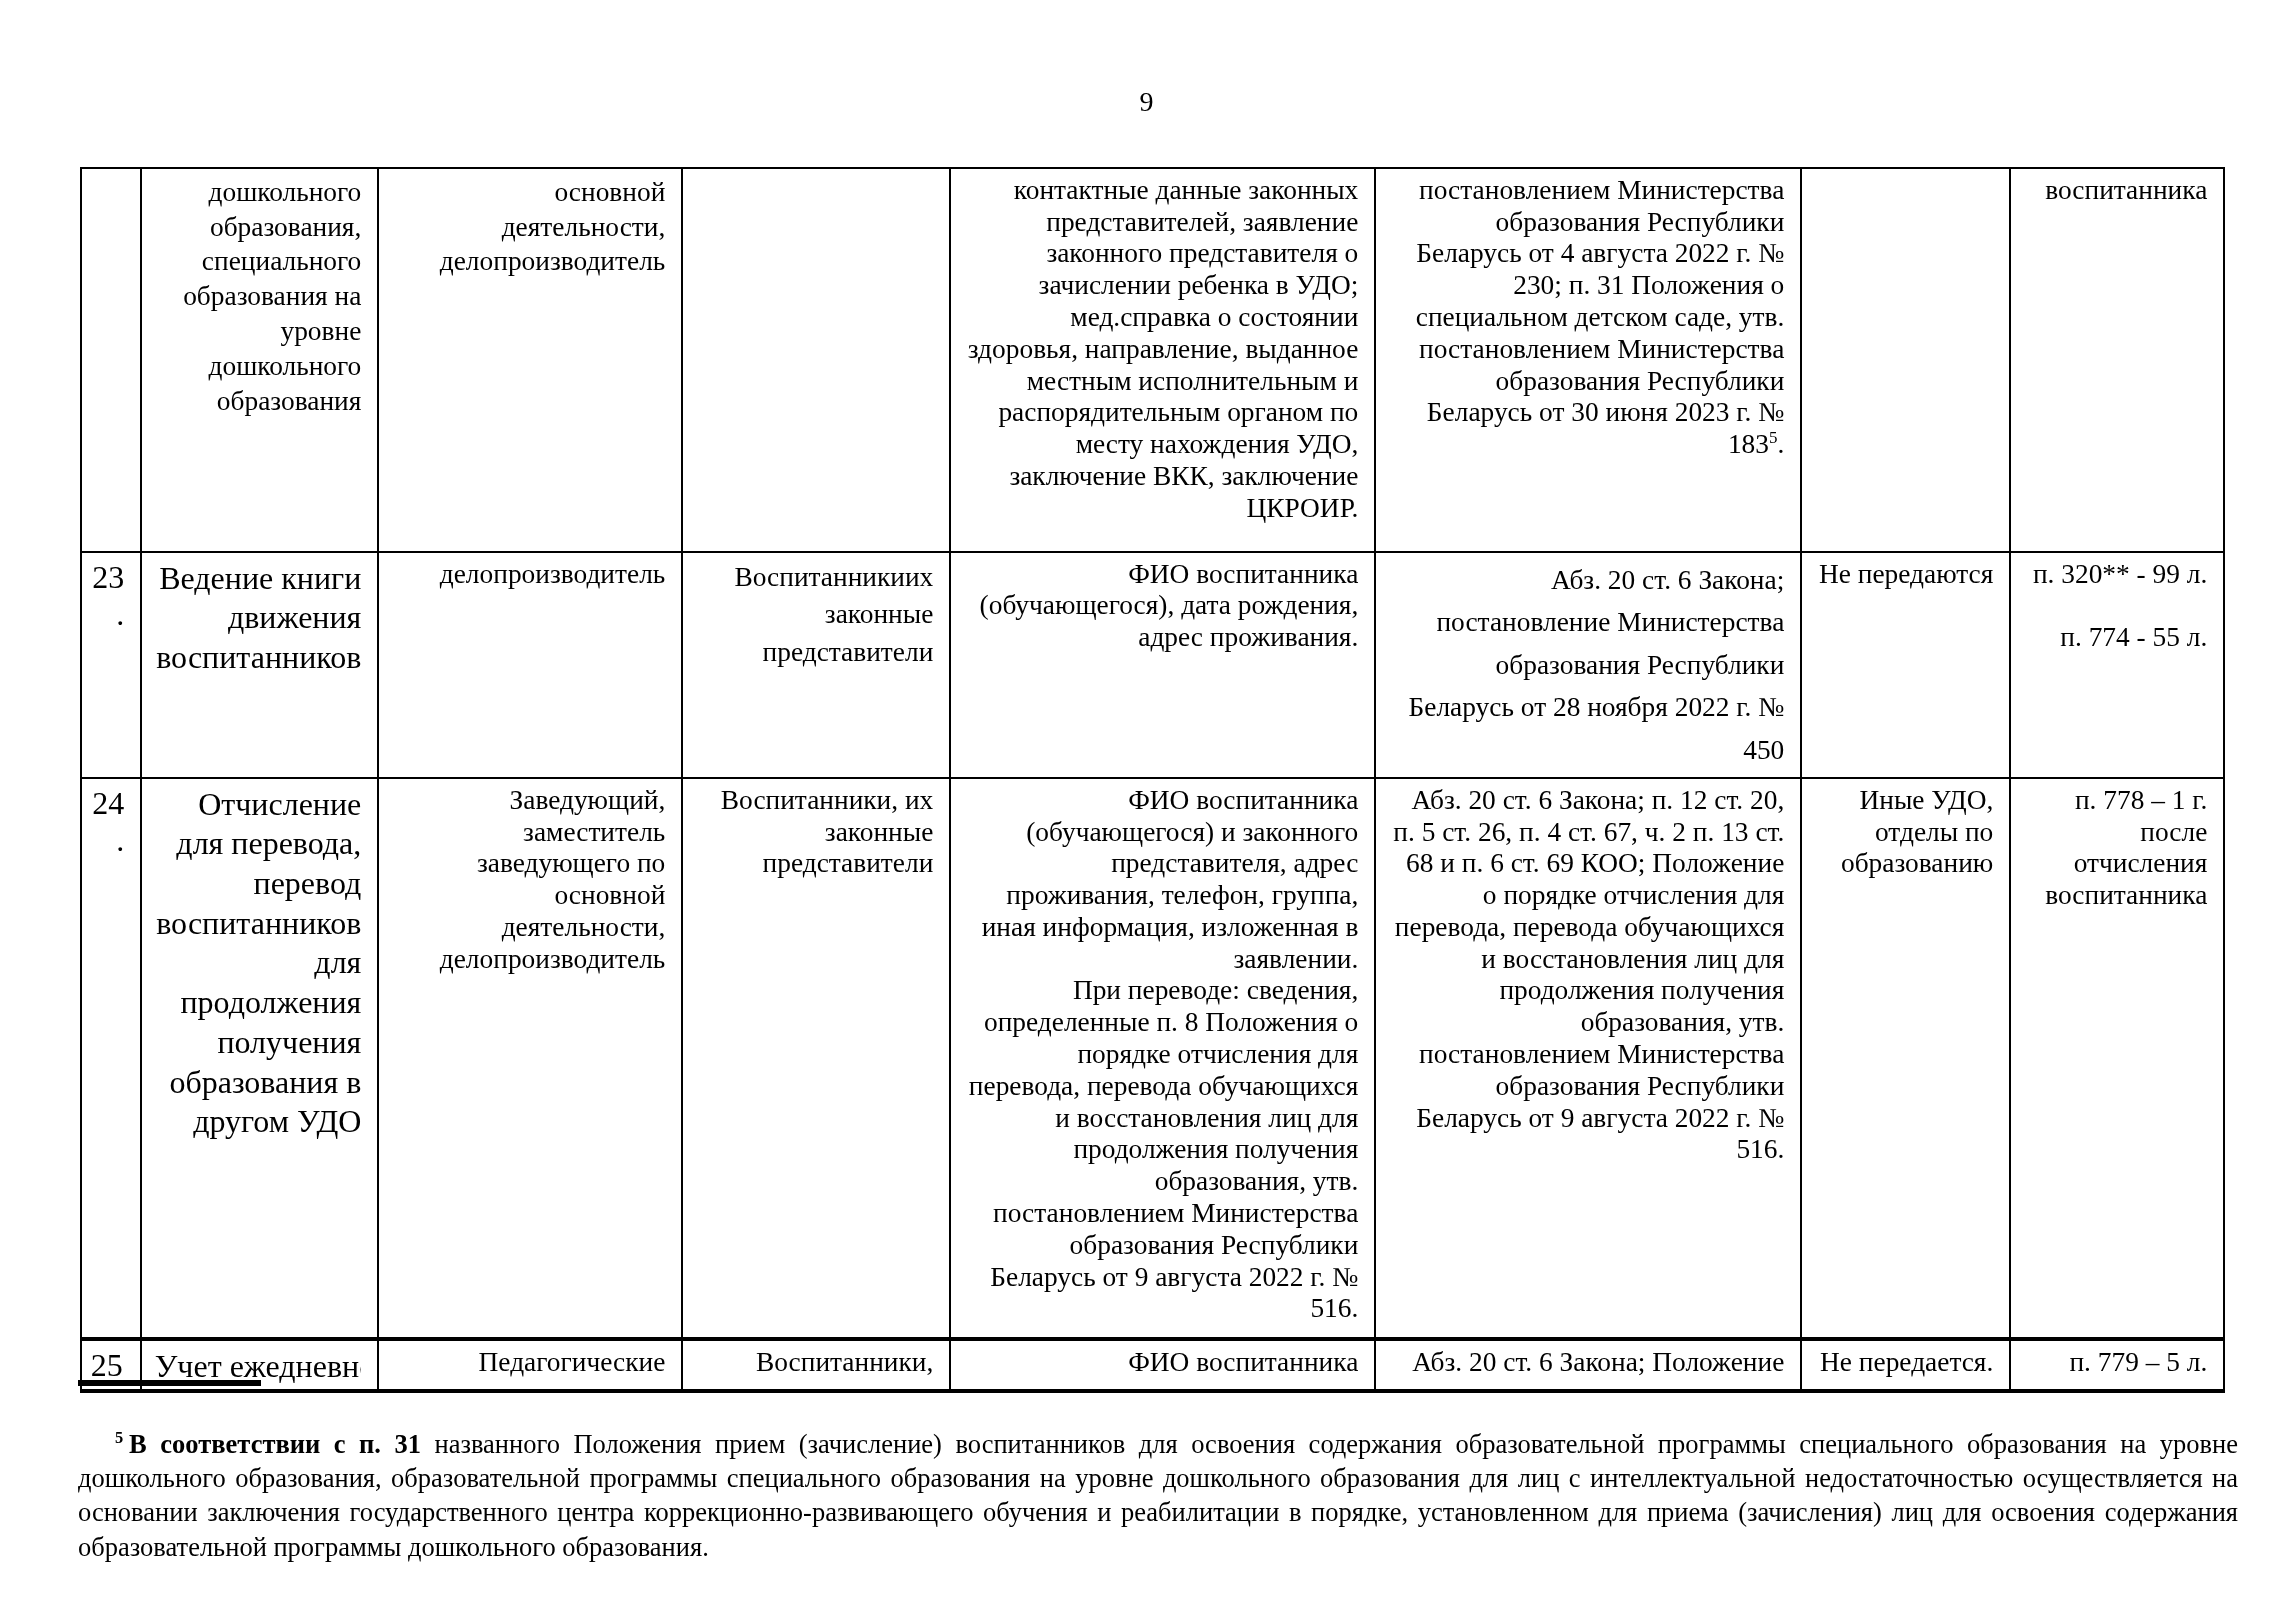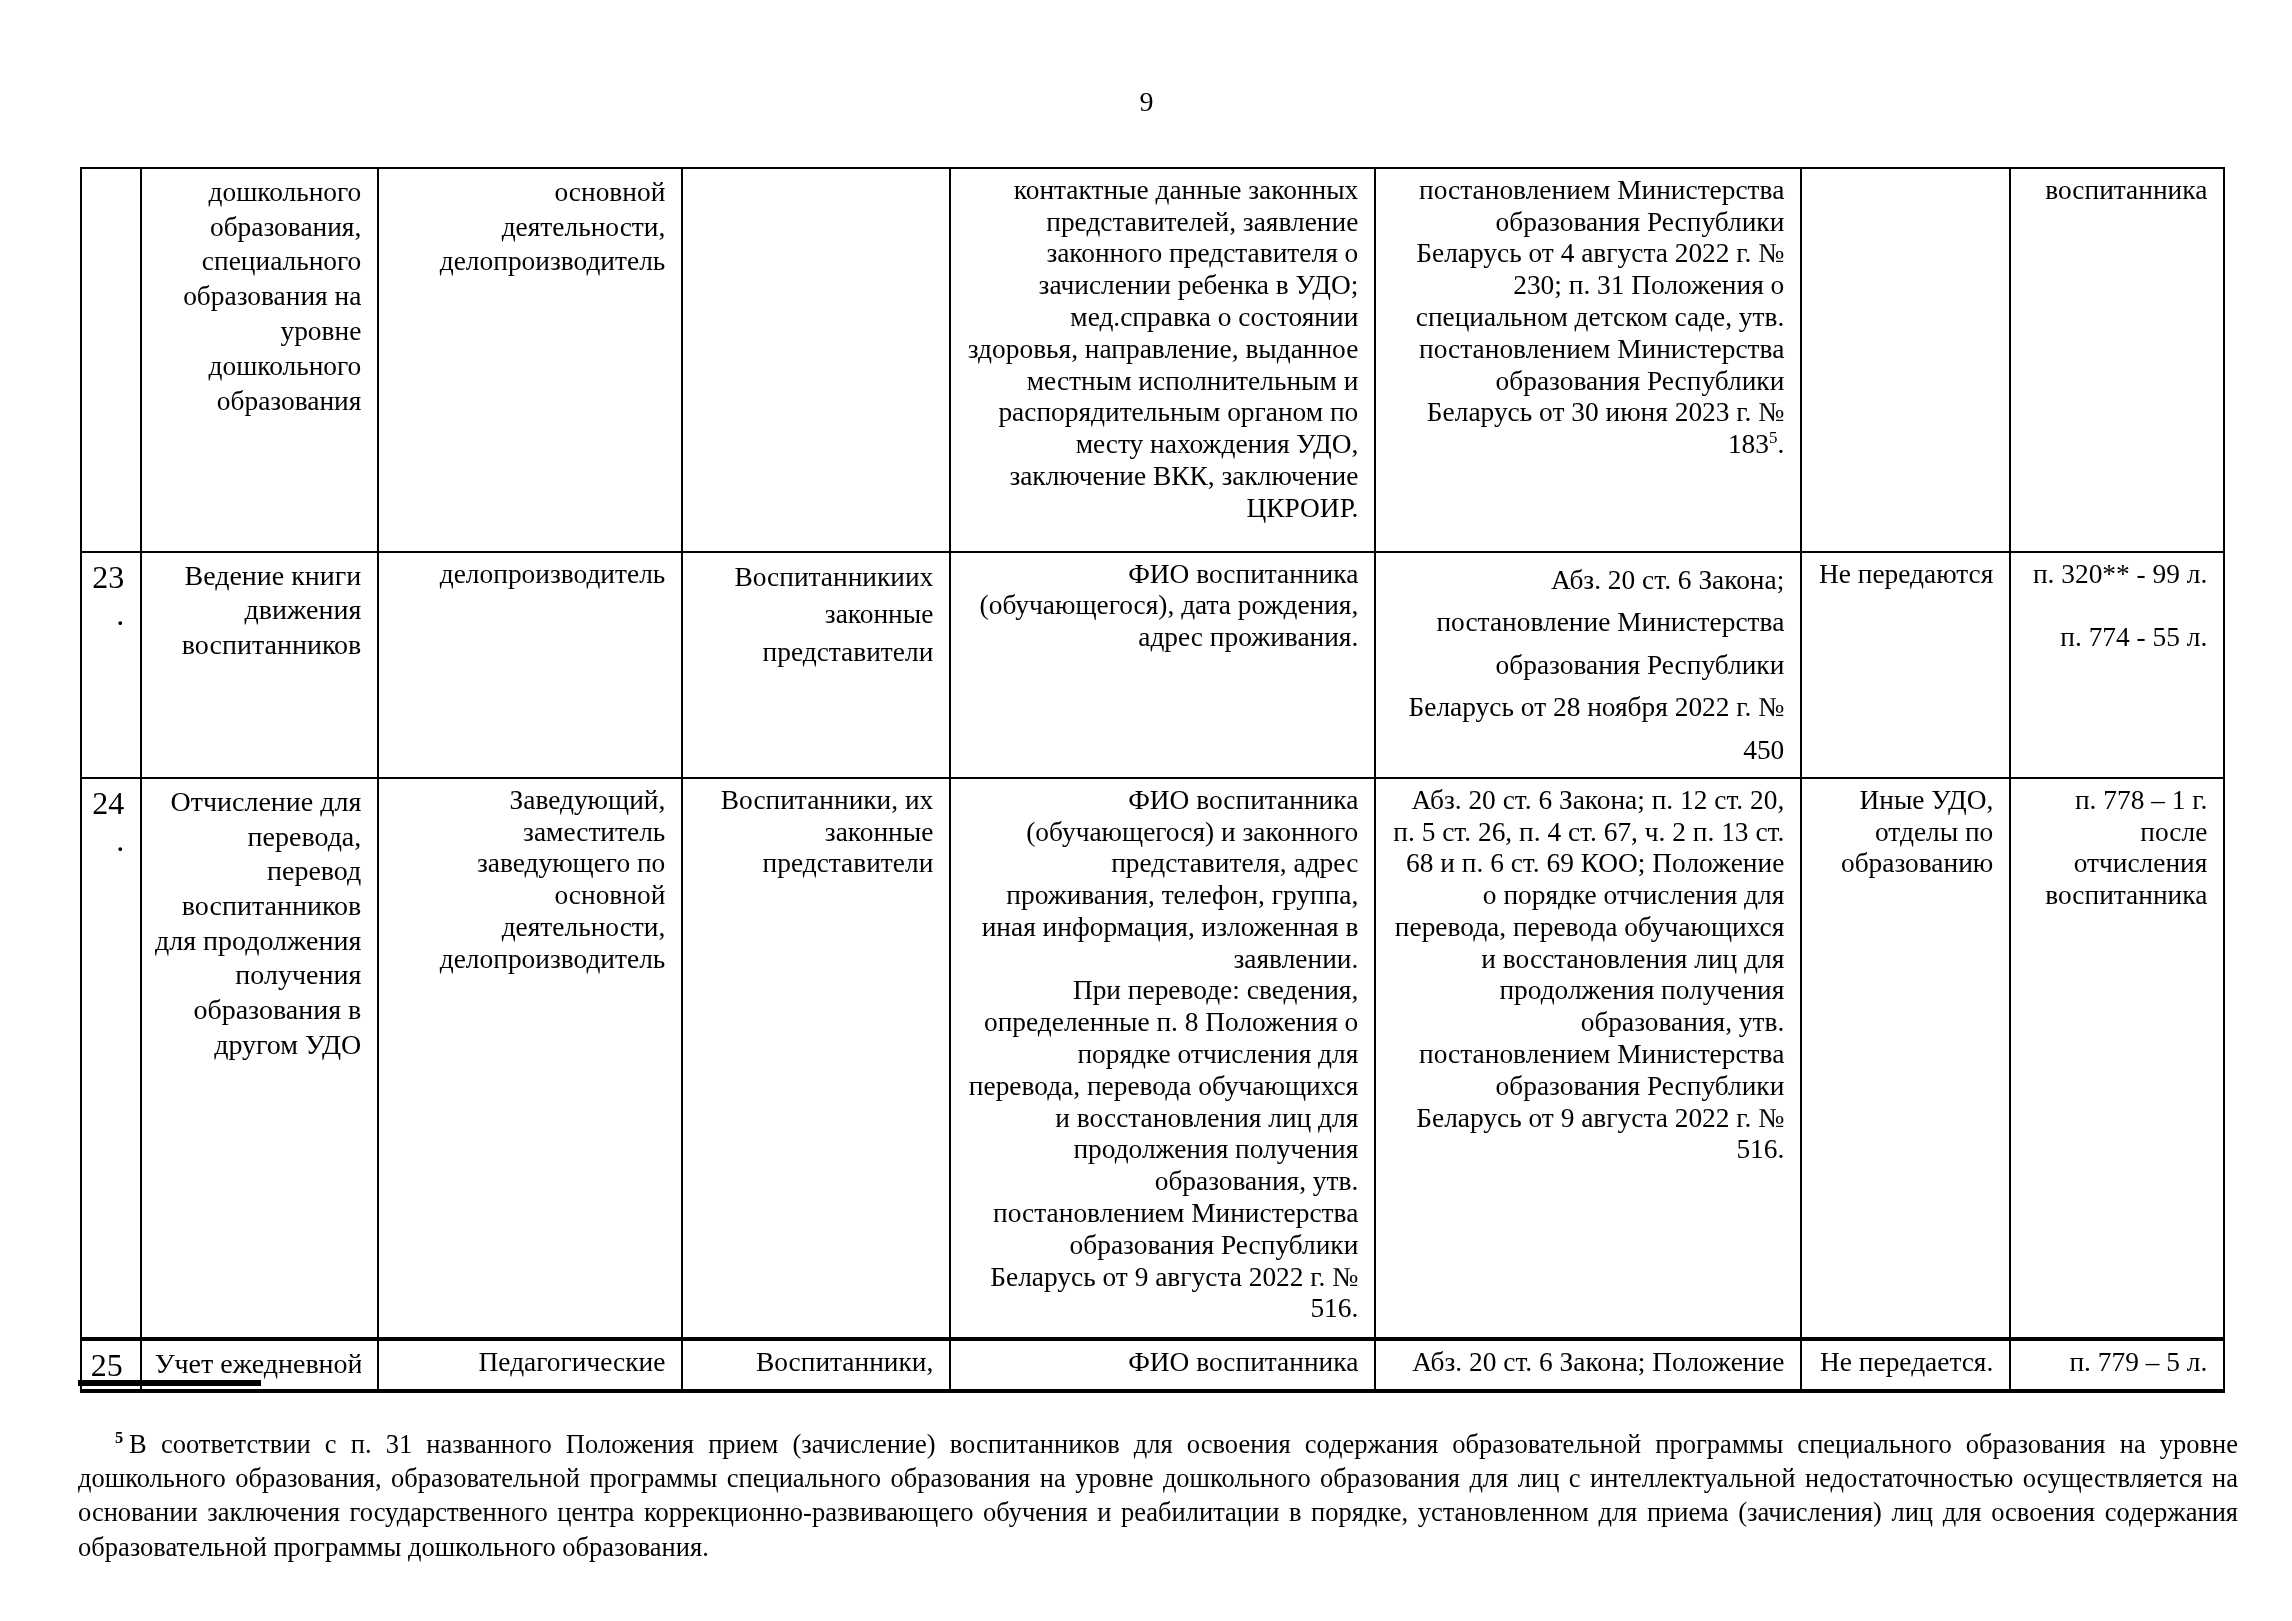--- a/index.html
+++ b/index.html
@@ -33,42 +33,42 @@
     font-size: 27.4px;
     line-height: 1.16;
     word-wrap: break-word;
   }
   tr.r1  td { height: 370px; }
   tr.r23 td { height: 207px; }
   tr.r24 td { height: 546px; }
   tr.r25 td { height: 33px; border-top-width: 4.9px; border-bottom-width: 4.9px; }
   tr.r25 .cell { height: 37px; overflow: hidden; white-space: nowrap; }
   .num { font-size: 32px; padding-left: 8.8px; }
-  .big { font-size: 28px; line-height: 1.24; }
+  .big { font-size: 32px; line-height: 1.24; }
   .lh-127 { line-height: 1.27; }
   .lh-138 { line-height: 1.38; }
   .lh-155 { line-height: 1.55; }
   .gap2 { margin-top: 32px; font-family: Liberation Serif, serif; }
   sup { font-size: 0.62em; vertical-align: super; line-height: 0; }
   .footnote-separator {
     position: absolute;
     top: 1380px; left: 78px;
     width: 183px; height: 5.9px;
     background: #000;
   }
   .footnote {
     position: absolute;
     top: 1400px; left: 78px;
     width: 2160px;
     font-size: 26.5px;
     line-height: 1.30;
     text-align: justify;
     text-indent: 37px;
   }
-  .footnote b { font-weight: normal; }
+  .footnote b { font-weight: bold; }
   .footnote sup { font-weight: bold; margin-right: 5.9px; }
 </style>
 </head>
 <body>
 
 <div class="page">
 
   <div class="page-number">9</div>
 
   <table class="doc-table">

